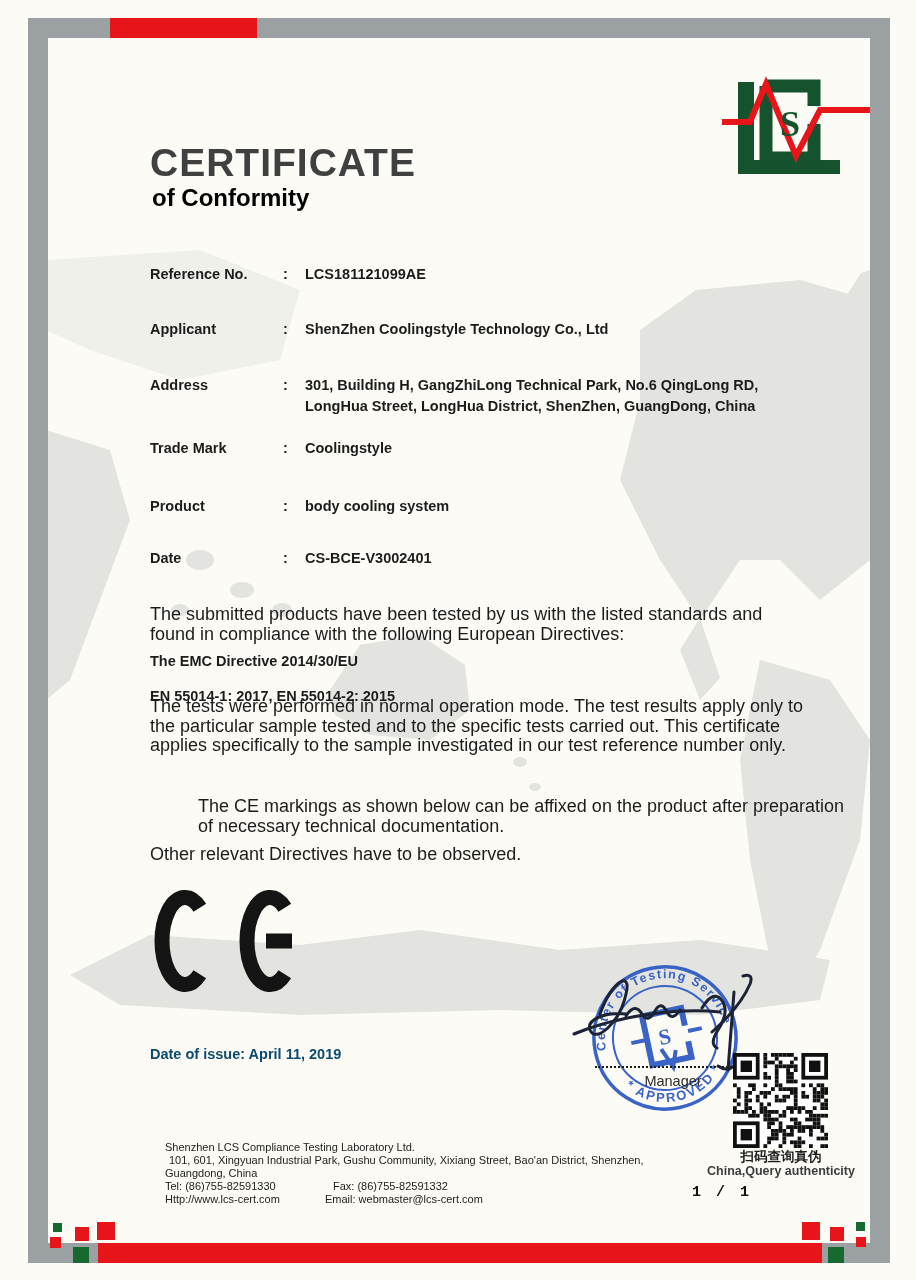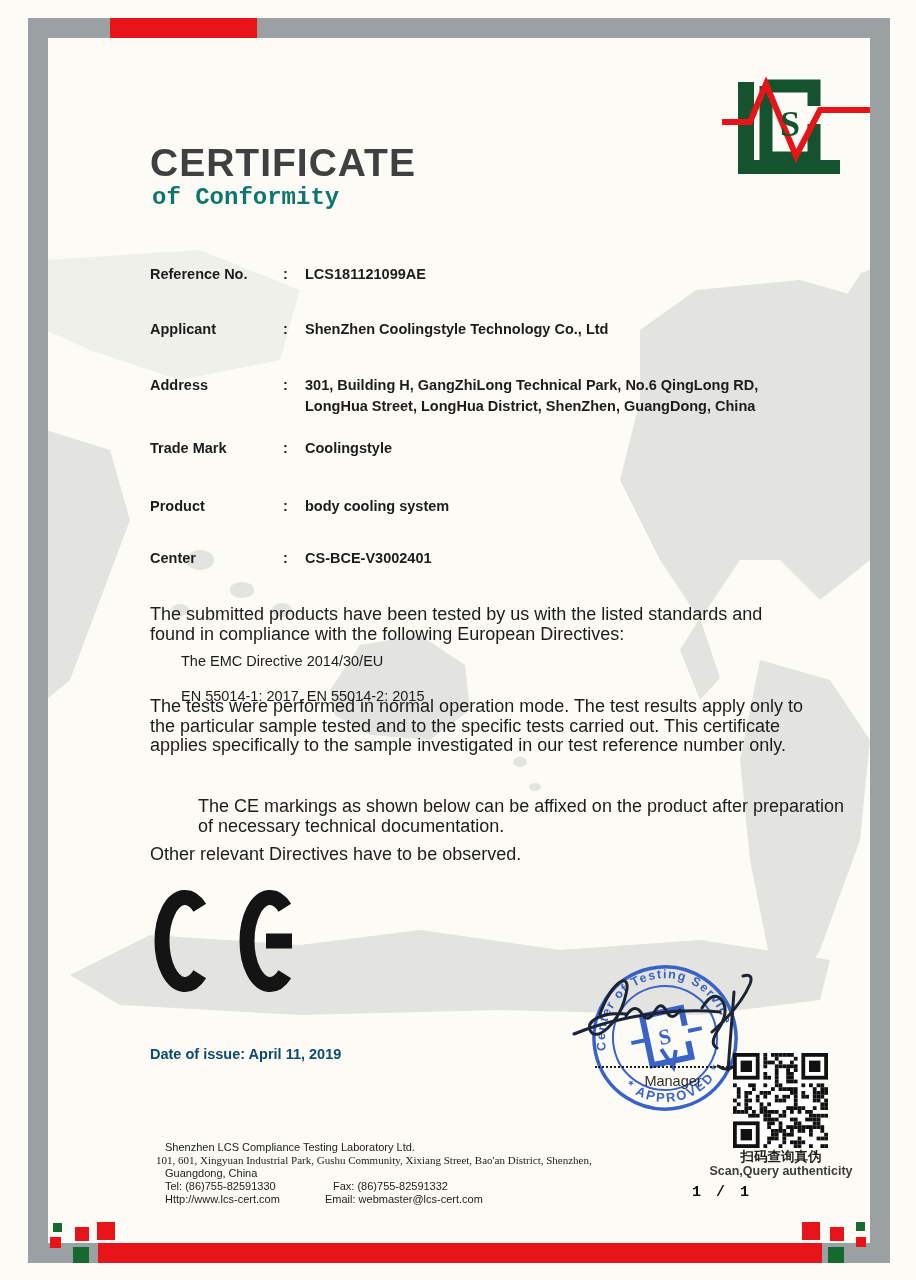--- a/index.html
+++ b/index.html
@@ -7,30 +7,30 @@
   #page{position:relative;width:916px;height:1280px;background:#fcfbf5;overflow:hidden;margin:0 auto;}
   .abs{position:absolute;}
   
   .bar{position:absolute;background:#9ba0a3;}
   .bar-red{position:absolute;background:#e7151a;}
   .sq{position:absolute;}
   
   #map{position:absolute;left:46px;top:238px;opacity:.62;}
   
   #title{left:150px;top:141px;font-size:39px;font-weight:bold;letter-spacing:1px;color:#404040;}
-  #subtitle{left:152px;top:184px;font-size:24px;font-weight:bold;color:#0f766e;font-family:Liberation Mono, monospace;}
+  #subtitle{left:152px;top:184px;font-size:24px;font-weight:bold;color:#000000;}
   #logo{left:722px;top:62px;}
   
   .frow{position:absolute;left:150px;width:660px;font-size:14.5px;font-weight:bold;color:#1c1c1c;line-height:21px;}
   .flabel{position:absolute;left:0;top:0;width:130px;}
   .fsep{position:absolute;left:133px;top:0;}
   .fvalue{position:absolute;left:155px;top:0;width:520px;}
   
   .para{position:absolute;left:150px;width:660px;font-size:18px;color:#1c1c1c;line-height:19.5px;}
-  .para.bold{font-weight:normal;font-size:14.5px;margin-left:31px;}
+  .para.bold{font-weight:bold;font-size:14.5px;}
   
   #date-line{left:150px;top:1046px;font-size:14.5px;font-weight:bold;color:#0c4a6e;}
   #manager{left:598px;top:1073px;width:150px;text-align:center;font-size:14.5px;color:#2c2c2c;}
   #dotline{left:595px;top:1066px;width:153px;border-top:2.5px dotted #1d1d1d;}
   #qr-box{left:733px;top:1053px;width:95px;height:95px;background:#fff;}
   #qr-label-cn{left:706px;top:1148px;width:150px;text-align:center;font-size:13.5px;font-weight:bold;color:#1e1e1e;}
   #qr-label-en{left:691px;top:1164px;width:180px;text-align:center;font-size:12.5px;font-weight:bold;color:#3d3d3d;}
   #page-num{left:692px;top:1184px;font-size:15px;font-weight:bold;letter-spacing:3px;color:#111;font-family:"Liberation Mono", monospace;}
   
   .foot{position:absolute;font-size:11px;color:#222;line-height:13.5px;}
@@ -110,21 +110,21 @@
     <span class="flabel">Trade Mark</span>
     <span class="fsep">:</span>
     <span class="fvalue">Coolingstyle</span>
   </div>
   <div class="frow" style="top:496px;">
     <span class="flabel">Product</span>
     <span class="fsep">:</span>
     <span class="fvalue">body cooling system</span>
   </div>
   <div class="frow" style="top:548px;">
-    <span class="flabel">Center</span>
+    <span class="flabel">Date</span>
     <span class="fsep">:</span>
     <span class="fvalue">CS-BCE-V3002401</span>
   </div>
 
   <div class="para" style="top:605px;">The submitted products have been tested by us with the listed standards and found in compliance with the following European Directives:</div>
   <div class="para bold" style="top:652px;">The EMC Directive 2014/30/EU</div>
   <div class="para bold" style="top:687px;">EN 55014-1: 2017, EN 55014-2: 2015</div>
   <div class="para" style="top:697px;">The tests were performed in normal operation mode. The test results apply only to the particular sample tested and to the specific tests carried out. This certificate applies specifically to the sample investigated in our test reference number only.</div>
   <div class="para" style="top:797px;margin-left:48px;">The CE markings as shown below can be affixed on the product after preparation of necessary technical documentation.</div>
   <div class="para" style="top:845px;">Other relevant Directives have to be observed.</div>
@@ -388,24 +388,24 @@
         <rect x="91.19999999999999" y="91.19999999999999" width="3.8" height="3.8" fill="#111"></rect>
         <rect x="1.9" y="1.9" width="22.799999999999997" height="22.799999999999997" fill="none" stroke="#111" stroke-width="3.8"></rect>
         <rect x="7.6" y="7.6" width="11.399999999999999" height="11.399999999999999" fill="#111"></rect>
         <rect x="70.3" y="1.9" width="22.799999999999997" height="22.799999999999997" fill="none" stroke="#111" stroke-width="3.8"></rect>
         <rect x="76" y="7.6" width="11.399999999999999" height="11.399999999999999" fill="#111"></rect>
         <rect x="1.9" y="70.3" width="22.799999999999997" height="22.799999999999997" fill="none" stroke="#111" stroke-width="3.8"></rect>
         <rect x="7.6" y="76" width="11.399999999999999" height="11.399999999999999" fill="#111"></rect>
       </svg>
   </div>
   <div class="abs" id="qr-label-cn">扫码查询真伪</div>
-  <div class="abs" id="qr-label-en">Scan,Query authenticity</div>
+  <div class="abs" id="qr-label-en">China,Query authenticity</div>
   <div class="abs" id="page-num">1 / 1</div>
 
   <div class="foot" style="left:165px;top:1141px;width:560px;">Shenzhen LCS Compliance Testing Laboratory Ltd.</div>
-  <div class="foot" style="left:156px;top:1154px;width:560px;font-family:Liberation Serif, serif;">101, 601, Xingyuan Industrial Park, Gushu Community, Xixiang Street, Bao'an District, Shenzhen,</div>
+  <div class="foot" style="left:169px;top:1154px;width:560px;">101, 601, Xingyuan Industrial Park, Gushu Community, Xixiang Street, Bao'an District, Shenzhen,</div>
   <div class="foot" style="left:165px;top:1167px;width:560px;">Guangdong, China</div>
   <div class="foot" style="left:165px;top:1180px;">Tel: (86)755-82591330</div>
   <div class="foot" style="left:333px;top:1180px;">Fax: (86)755-82591332</div>
   <div class="foot" style="left:165px;top:1193px;">Http://www.lcs-cert.com</div>
   <div class="foot" style="left:325px;top:1193px;">Email: webmaster@lcs-cert.com</div>
 
 </div>
 
 </body></html>

